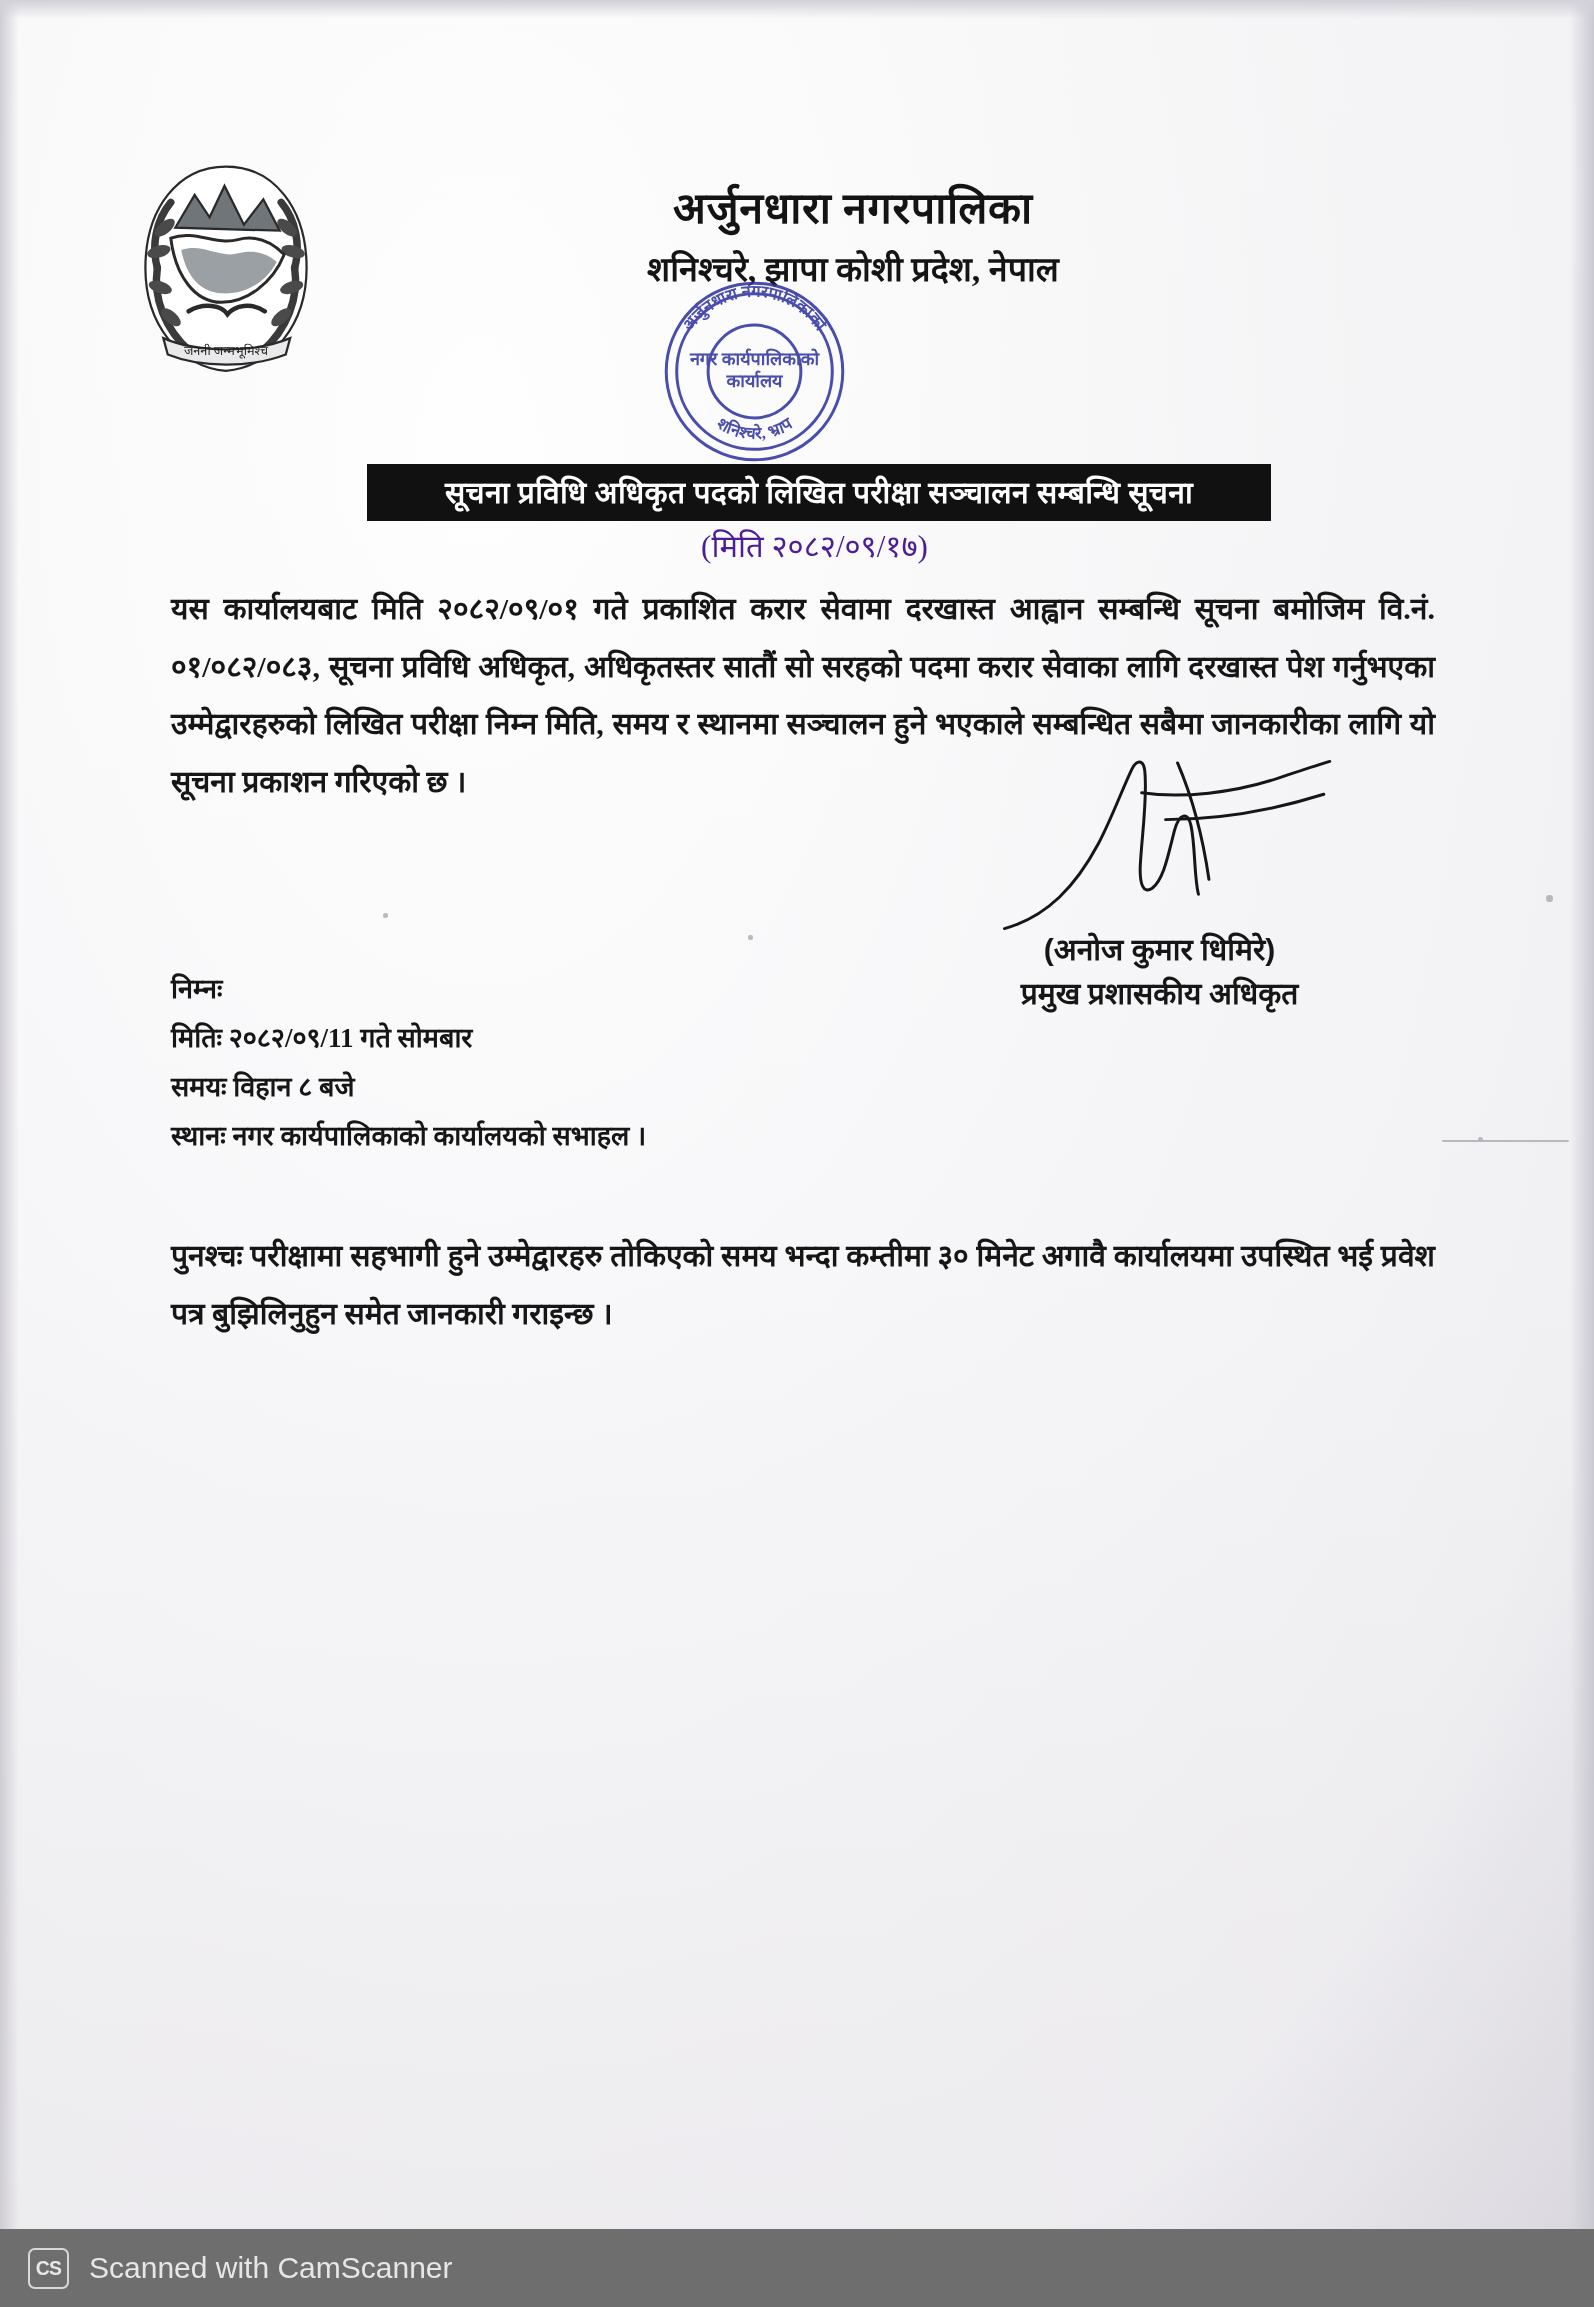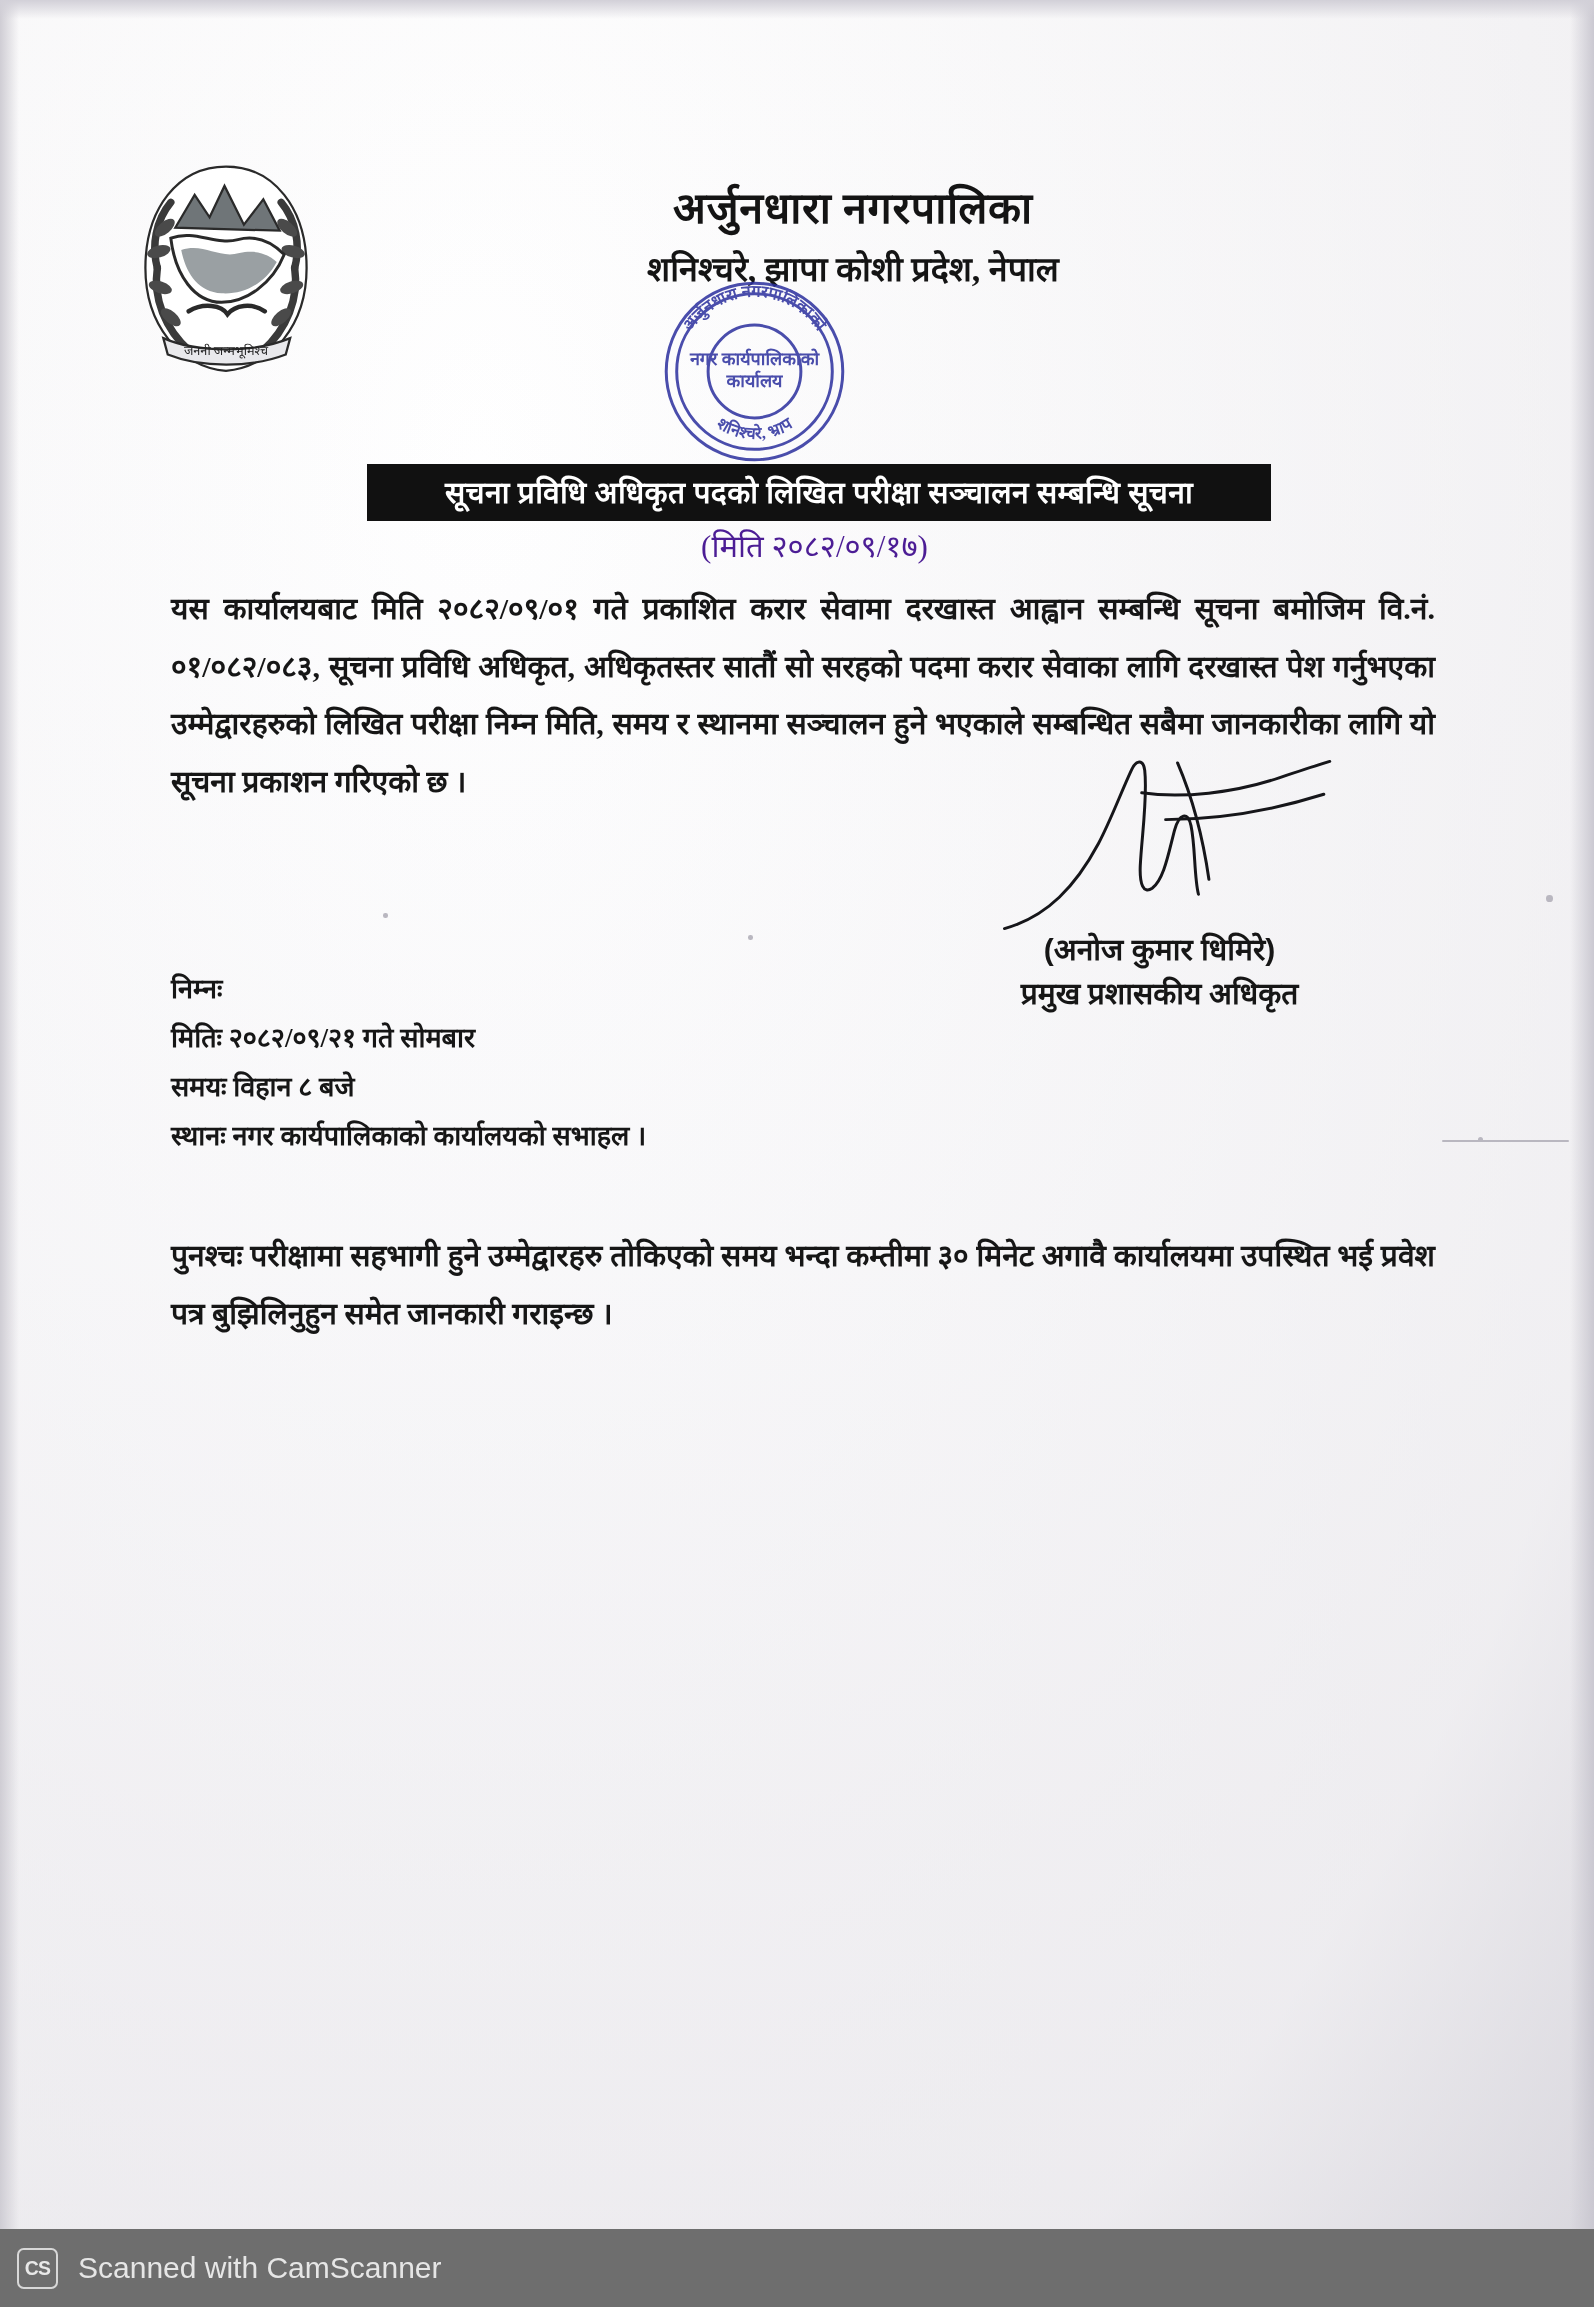--- a/index.html
+++ b/index.html
@@ -205,21 +205,21 @@
   
   .footer-bar {
     position: absolute;
     left: 0;
     right: 0;
     bottom: 0;
     height: 78px;
     background: #6e6e6e;
     display: flex;
     align-items: center;
-    padding-left: 17px;
+    padding-left: 28px;
     box-sizing: border-box;
   }
   .cs-badge {
     width: 37px;
     height: 37px;
     border: 2.2px solid #d8d8d8;
     border-radius: 6.7px;
     color: #e8e8e8;
     font-size: 19.4px;
     font-weight: 700;
@@ -321,21 +321,21 @@
         <path d="M244 20 C262 62 278 120 286 176"></path>
       </g>
     </svg>
   </div>
 
   <div class="sign-name">(अनोज कुमार धिमिरे)</div>
   <div class="sign-post">प्रमुख प्रशासकीय अधिकृत</div>
 
   <div class="details">
     <div class="row">निम्नः</div>
-    <div class="row">मितिः २०८२/०९/२१ गते सोमबार</div>
+    <div class="row">मितिः २०८२/०९/11 गते सोमबार</div>
     <div class="row">समयः विहान ८ बजे</div>
     <div class="row">स्थानः नगर कार्यपालिकाको कार्यालयको सभाहल ।</div>
   </div>
 
   <div class="note">पुनश्चः परीक्षामा सहभागी हुने उम्मेद्वारहरु तोकिएको समय भन्दा कम्तीमा ३० मिनेट अगावै कार्यालयमा उपस्थित भई प्रवेश पत्र बुझिलिनुहुन समेत जानकारी गराइन्छ ।</div>
 
   <div class="speck" style="left:1546px; top:895px; width:6.7px; height:6.7px;"></div>
   <div class="speck" style="left:1478px; top:1137px; width:5.2px; height:5.2px;"></div>
   <div class="speck" style="left:748px; top:935px; width:4.5px; height:4.5px;"></div>
   <div class="speck" style="left:383px; top:913px; width:4.5px; height:4.5px;"></div>

